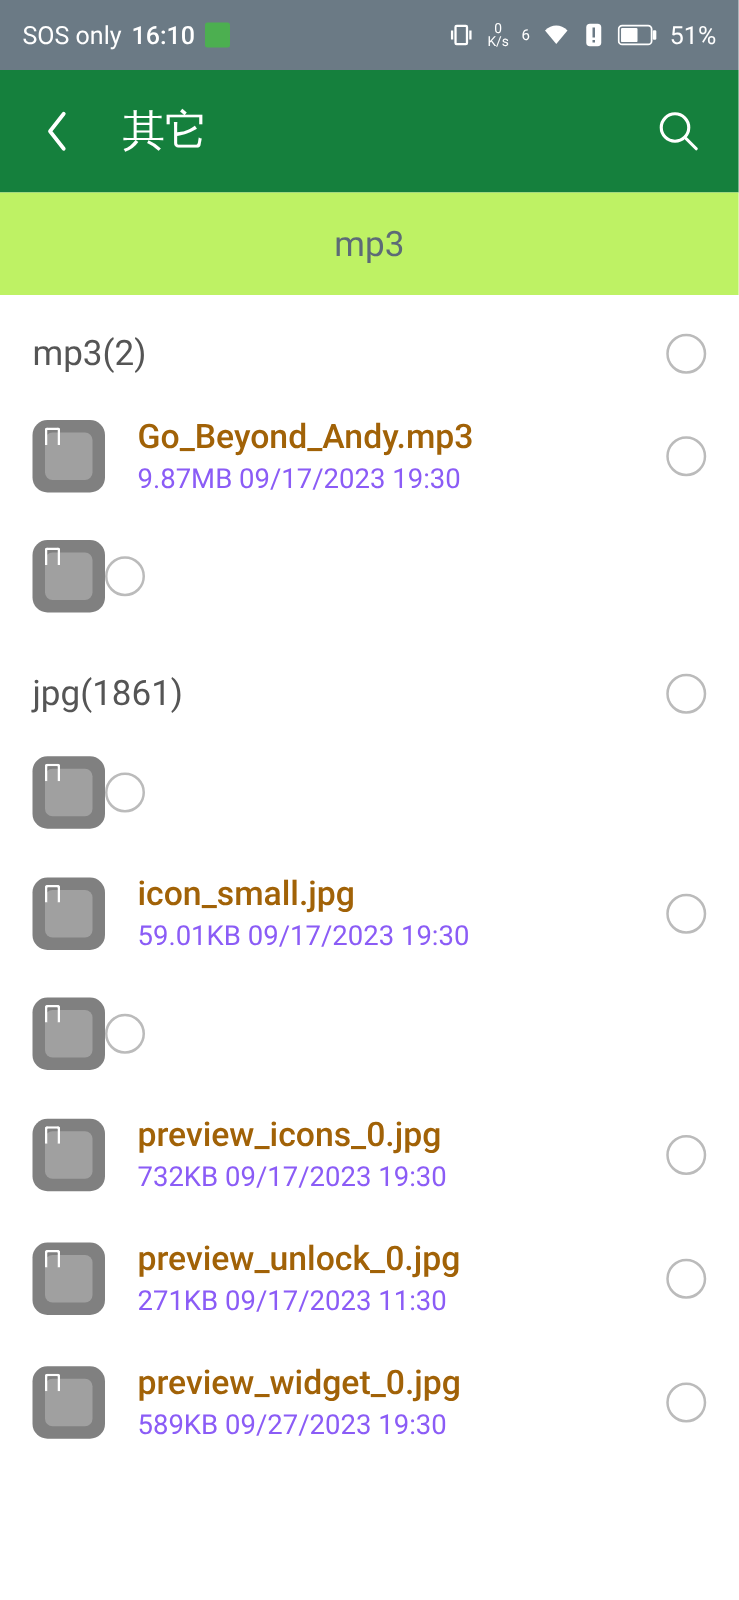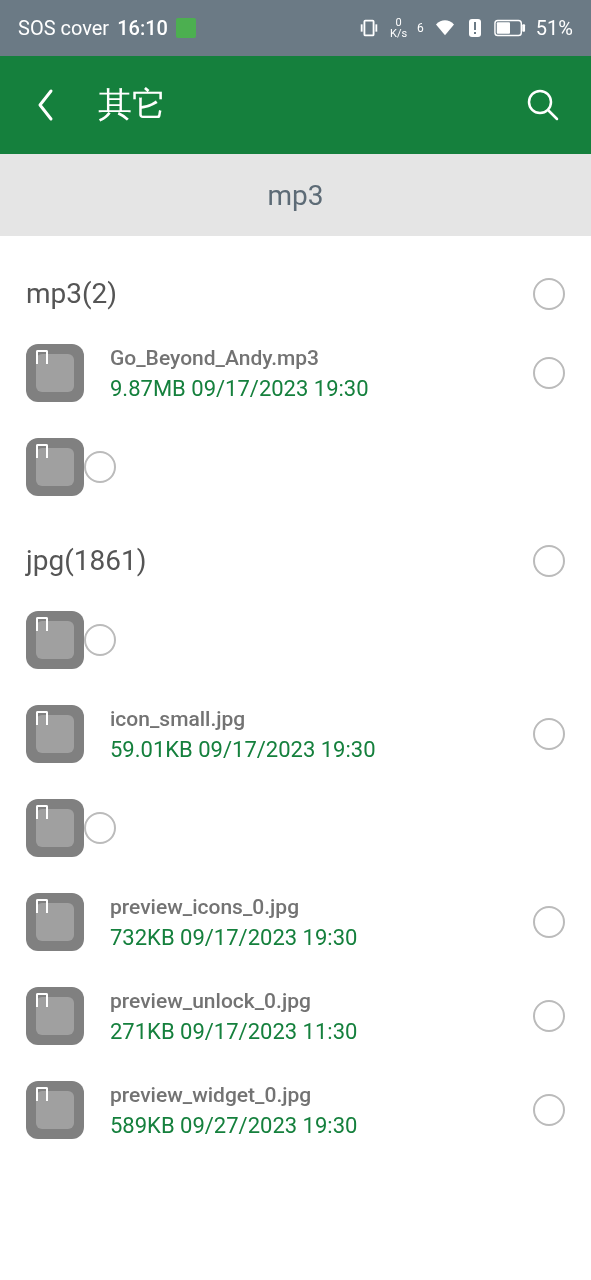--- a/index.html
+++ b/index.html
@@ -71,33 +71,32 @@
     }
     .search-btn {
       width: 40px;
       height: 40px;
       display: flex;
       align-items: center;
       justify-content: center;
     }
     .tab-bar {
       height: 82px;
-      background: #e5e5e5;
+      background: #bef264;
       display: flex;
       align-items: center;
       justify-content: center;
     }
     .tab-item {
       font-size: 28px;
       color: #5d6b76;
       font-weight: 400;
     }
     .content {
       background: #fff;
-      margin-top: 11px;
     }
     .section-header {
       display: flex;
       align-items: center;
       padding: 30px 26px 16px 26px;
     }
     .section-title {
       flex: 1;
       font-size: 28px;
       color: #555;
@@ -145,38 +144,38 @@
       border-radius: 6px;
     }
     .file-info {
       flex: 1;
       margin-left: 26px;
       display: flex;
       flex-direction: column;
       gap: 6px;
     }
     .file-name {
-      font-size: 21px;
-      color: #737373;
+      font-size: 27px;
+      color: #a16207;
       font-weight: 500;
     }
     .file-meta {
       font-size: 22px;
-      color: #15803d;
+      color: #8b5cf6;
     }
     .wifi-icon svg, .battery-icon svg, .warn-icon svg, .vibrate-icon svg {
       display: block;
     }
   </style>
 </head>
 <body>
 
 <div class="status-bar">
   <div class="status-left">
-    <span>SOS cover</span>
+    <span>SOS only</span>
     <span style="font-weight:500;text-align:center;">16:10</span>
     <span class="app-icon"></span>
   </div>
   <div class="status-right">
     <span class="vibrate-icon">
       <svg width="22" height="22" viewBox="0 0 24 24" fill="none" stroke="#fff" stroke-width="2">
         <rect x="7" y="4" width="10" height="16" rx="1"></rect>
         <line x1="4" y1="8" x2="4" y2="16"></line>
         <line x1="20" y1="8" x2="20" y2="16"></line>
       </svg>

